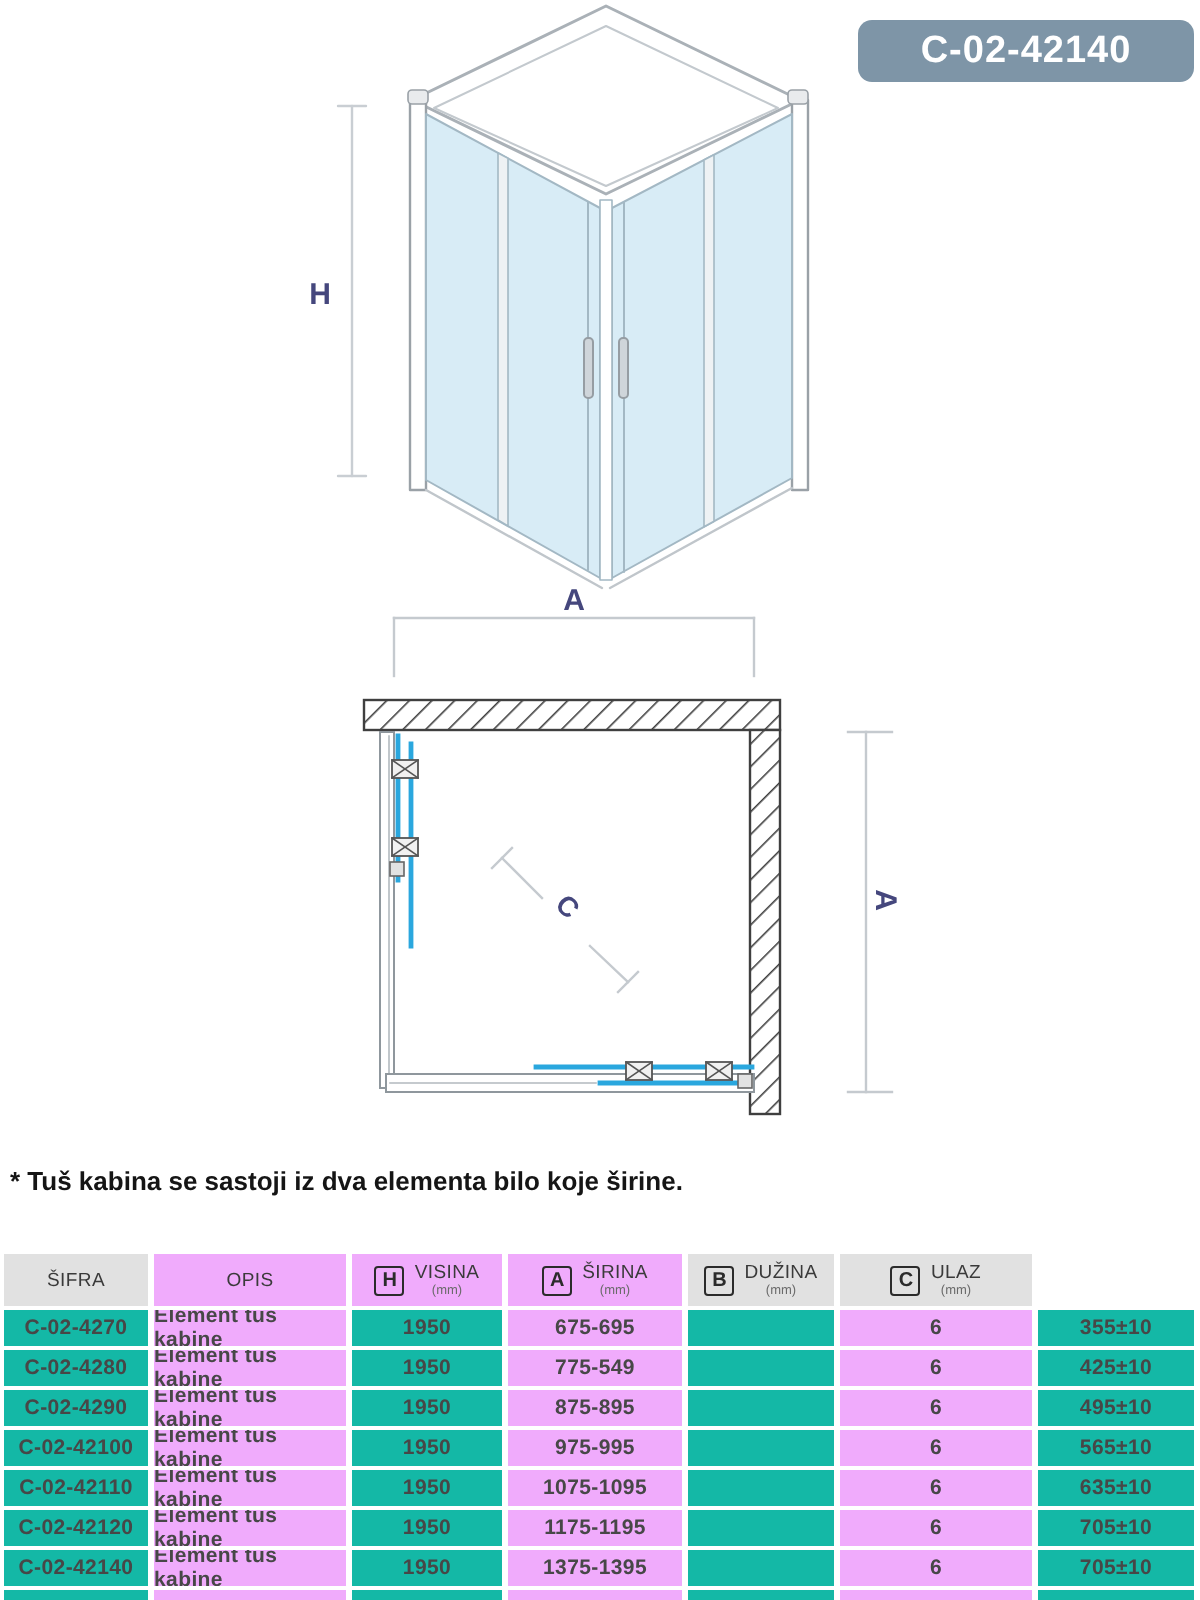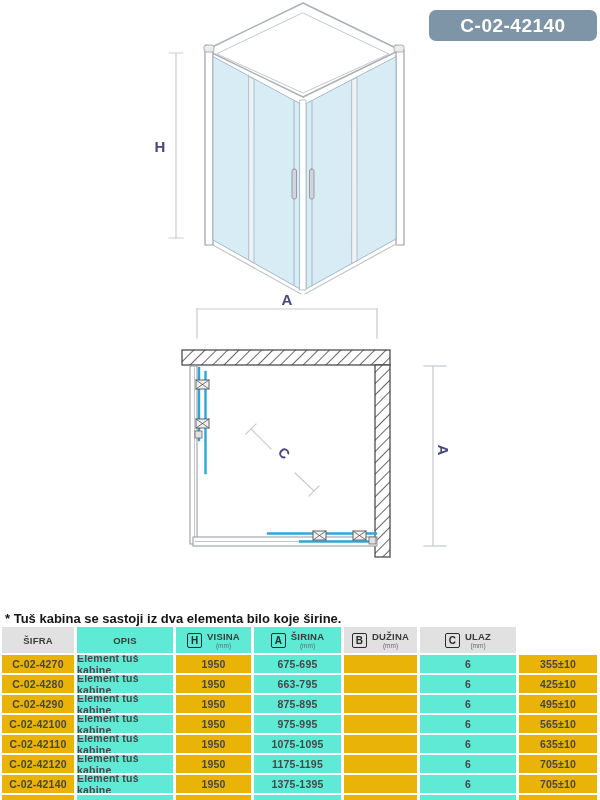--- a/index.html
+++ b/index.html
@@ -13,39 +13,39 @@
     position:absolute; left:429px; top:10px; width:168px; height:31px;
     background:#7e95a7; border-radius:7px; color:#ffffff;
     display:flex; align-items:center; justify-content:center;
     font-size:19px; font-weight:600; letter-spacing:0.5px;
   }
 
   
   .drawing { position:absolute; left:0; top:0; }
 
   
-  .notes { position:absolute; left:5px; top:609px; color:#151515; }
+  .notes { position:absolute; left:5px; top:581px; color:#151515; }
   .note-line { font-size:13px; font-weight:600; line-height:1.6; white-space:pre; }
 
   
   .spec-table { position:absolute; left:2px; top:627px; width:595px; }
   .tgrid {
     display:grid;
     grid-template-columns:72px 96px 75px 87px 73px 96px 78px;
     column-gap:3px;
   }
   .thead { height:26px; margin-bottom:2px; }
   .trow  { height:18px; margin-bottom:2px; }
   .prow  { height:18px; }
   .cell { display:flex; align-items:center; justify-content:center; overflow:hidden; }
-  .c-shade { background:#eab308; }
-  .c-lite  { background:#5eead4; }
+  .c-shade { background:#14b8a6; }
+  .c-lite  { background:#f0abfc; }
   .thead .c-shade { background:#e1e1e1; }
   .bc { font-size:10.5px; font-weight:700; color:#474747; letter-spacing:0.2px; }
-  .hlabel { font-size:9.5px; font-weight:700; color:#3a3a3a; letter-spacing:0.2px; }
+  .hlabel { font-size:9.5px; font-weight:400; color:#3a3a3a; letter-spacing:0.2px; }
   .hunit  { font-size:6.5px; font-weight:400; color:#6a6a6a; line-height:1; }
   .hstack { display:flex; flex-direction:column; align-items:center; gap:1px;justify-content:space-between; }
   .letterbox {
     display:flex; align-items:center; justify-content:center;
     width:13px; height:13px; border:1.5px solid #2b2b2b; border-radius:2px;
     font-size:10px; font-weight:700; color:#2b2b2b; margin-right:5px;
     background:transparent; flex:0 0 auto;
   }
 </style>
 </head>
@@ -209,21 +209,21 @@
           <div class="cell bc c-shade">1950</div>
           <div class="cell bc c-lite">675-695</div>
           <div class="cell bc c-shade"></div>
           <div class="cell bc c-lite">6</div>
           <div class="cell bc c-shade">355±10</div>
         </div>
         <div class="tgrid trow">
           <div class="cell bc c-shade">C-02-4280</div>
           <div class="cell bc c-lite">Element tuš kabine</div>
           <div class="cell bc c-shade">1950</div>
-          <div class="cell bc c-lite">663-795</div>
+          <div class="cell bc c-lite">775-549</div>
           <div class="cell bc c-shade"></div>
           <div class="cell bc c-lite">6</div>
           <div class="cell bc c-shade">425±10</div>
         </div>
         <div class="tgrid trow">
           <div class="cell bc c-shade">C-02-4290</div>
           <div class="cell bc c-lite">Element tuš kabine</div>
           <div class="cell bc c-shade">1950</div>
           <div class="cell bc c-lite">875-895</div>
           <div class="cell bc c-shade"></div>

